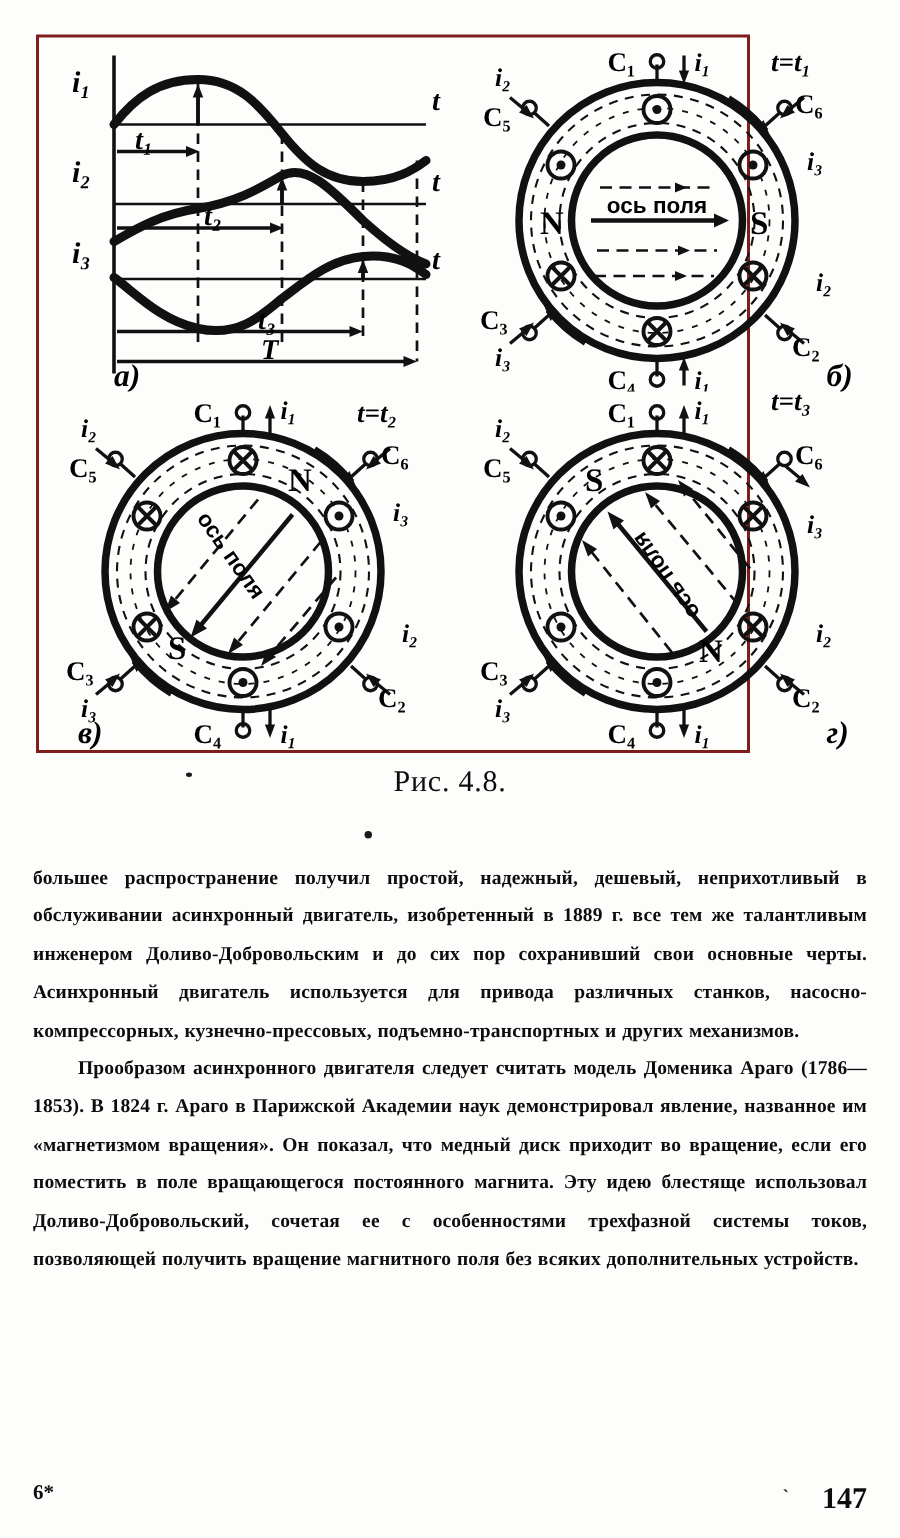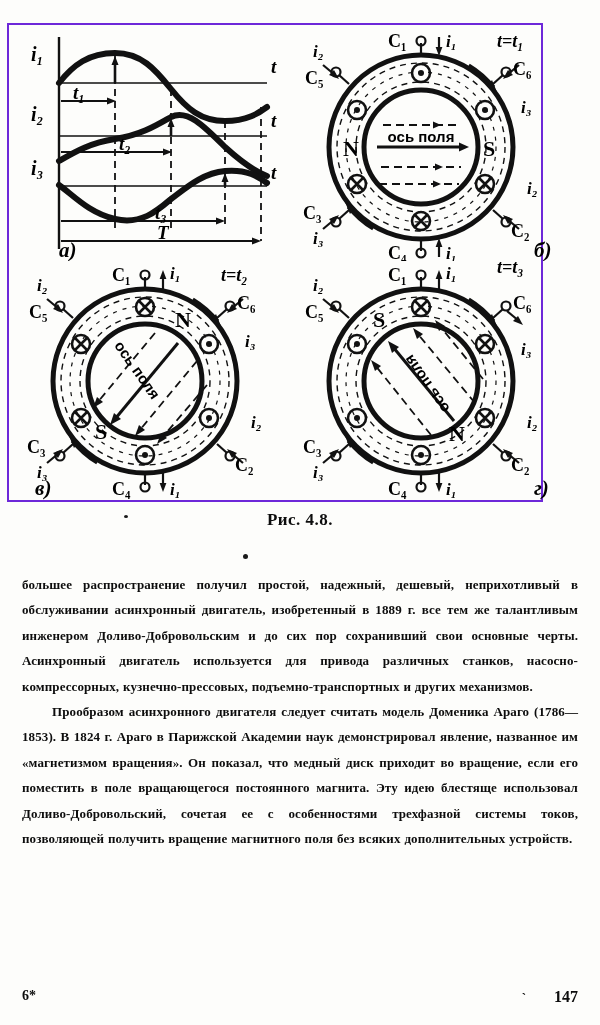--- a/index.html
+++ b/index.html
@@ -19,36 +19,36 @@
   
   .page {
     position: absolute;
     inset: 0;
     background: #fdfdfb;
   }
 
   
   .figure-box {
     position: absolute;
-    left: 7px;
+    left: 24px;
     top: 23px;
-    width: 536px;
+    width: 476px;
     height: 479px;
-    border: 2px solid #6d28d9;
+    border: 2px solid #7f1d1d;
     box-sizing: border-box;
   }
 
   .fig-caption {
     position: absolute;
     left: 0;
     top: 510px;
     width: 600px;
     text-align: center;
-    font-size: 17px;
-    font-weight: bold;
+    font-size: 20px;
+    font-weight: normal;
     letter-spacing: .5px;
   }
 
   
   .panel { position: absolute; }
   .p-a { left: 6px;   top: 4px;   width: 272px; height: 232px; }
   .p-b { left: 282px; top: 4px;   width: 272px; height: 232px; }
   .p-v { left: 6px;   top: 236px; width: 272px; height: 239px; }
   .p-g { left: 282px; top: 236px; width: 272px; height: 239px; }
 
@@ -78,21 +78,21 @@
   
   .footer {
     position: absolute;
     left: 22px;
     top: 988px;
     width: 556px;
     font-size: 14px;
     font-weight: bold;
   }
   .footer .folio-left { position: absolute; left: 0; top: 0; }
-  .footer .folio-right { position: absolute; right: 0; top: 0; font-size: 16px; }
+  .footer .folio-right { position: absolute; right: 0; top: 0; font-size: 20px; }
   .footer .tick { position: absolute; right: 52px; top: 2px; font-size: 13px; }
 
   
   .speck { position: absolute; background: #1a1a1a; border-radius: 50%; }
 </style>
 </head>
 <body>
 
 <div class="page"></div>
 

